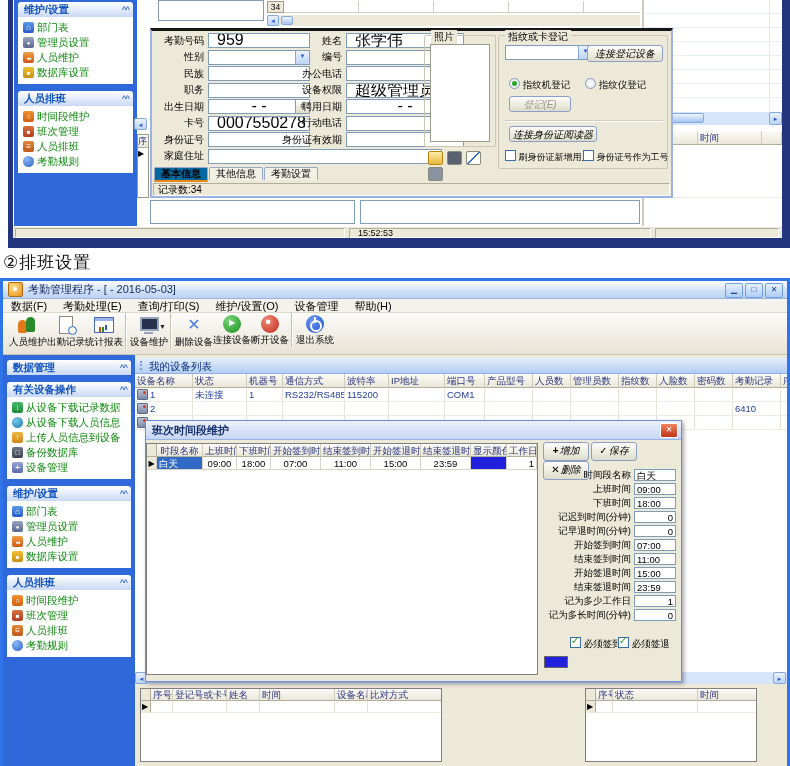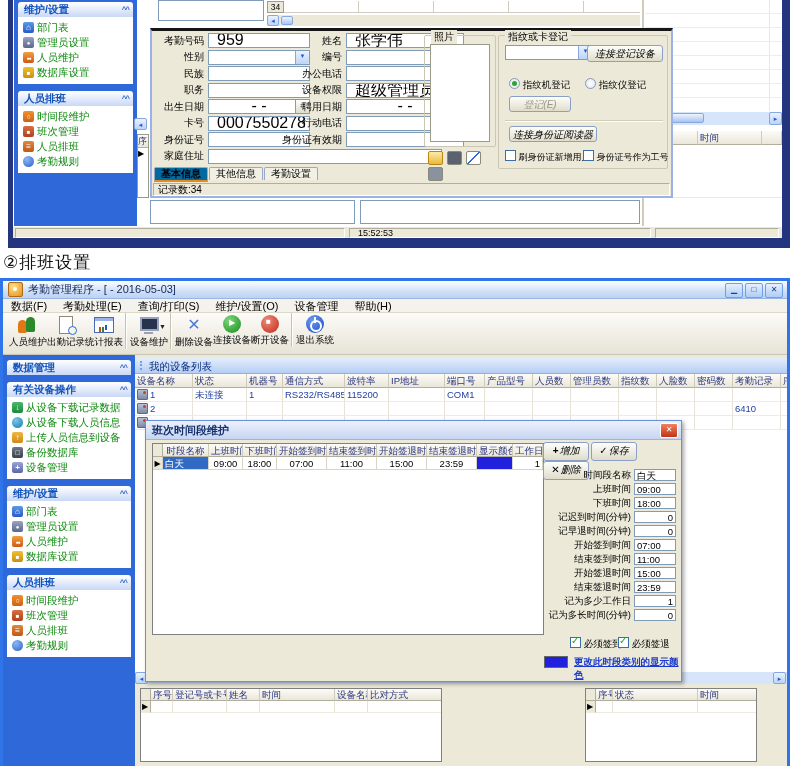--- a/index.html
+++ b/index.html
@@ -633,21 +633,21 @@
           <div class="gc d" style="width: 17px; height: 12px; line-height: 12px;"></div>
           <div class="gc d" style="width: 85px; height: 12px; line-height: 12px;"></div>
           <div class="gc d" style="width: 60px; height: 12px; line-height: 12px;"></div>
         </div>
       </div>
 
     <div class="abs dlg">
       <div class="dlg-title"><span>班次时间段维护</span>
         <span class="dlg-close">✕</span>
       </div>
-      <div class="abs gridhost dlggrid" style="left:6px;top:22px;width:392px;height:192px;border:1px solid #808080;">
+      <div class="abs gridhost dlggrid" style="left:0;top:22px;width:392px;height:232px;border:1px solid #808080;">
           <div class="gr">
             <div class="gc h mk" style="width: 10px; height: 13px; line-height: 13px;"></div>
             <div class="gc h" style="width: 46px; height: 13px; line-height: 13px;">时段名称</div>
             <div class="gc h" style="width: 34px; height: 13px; line-height: 13px;">上班时间</div>
             <div class="gc h" style="width: 34px; height: 13px; line-height: 13px;">下班时间</div>
             <div class="gc h" style="width: 50px; height: 13px; line-height: 13px;">开始签到时间</div>
             <div class="gc h" style="width: 50px; height: 13px; line-height: 13px;">结束签到时间</div>
             <div class="gc h" style="width: 50px; height: 13px; line-height: 13px;">开始签退时间</div>
             <div class="gc h" style="width: 50px; height: 13px; line-height: 13px;">结束签退时间</div>
             <div class="gc h" style="width: 36px; height: 13px; line-height: 13px;">显示颜色</div>
@@ -716,16 +716,15 @@
           <div class="dfrow">
             <span class="dflabel">记为多长时间(分钟)</span>
             <span class="dfinput num">0</span>
           </div>
         </div>
 
       <div class="abs" style="left:424px;top:216px;font-size:9.5px;white-space:nowrap;"><span class="cb on"></span> <span>必须签到</span></div>
       <div class="abs" style="left:472px;top:216px;font-size:9.5px;white-space:nowrap;"><span class="cb on"></span> <span>必须签退</span></div>
 
       <div class="abs" style="left: 398px; top: 235px; width: 24px; height: 12px; border: 1px solid rgb(102, 102, 102); background: rgb(33, 33, 221);"></div>
-      <div class="abs colorlink" style="left:428px;top:235px;">更改此时段类别的显示颜色</div>
     </div>
   </div>
 </div>
 
 </body></html>

